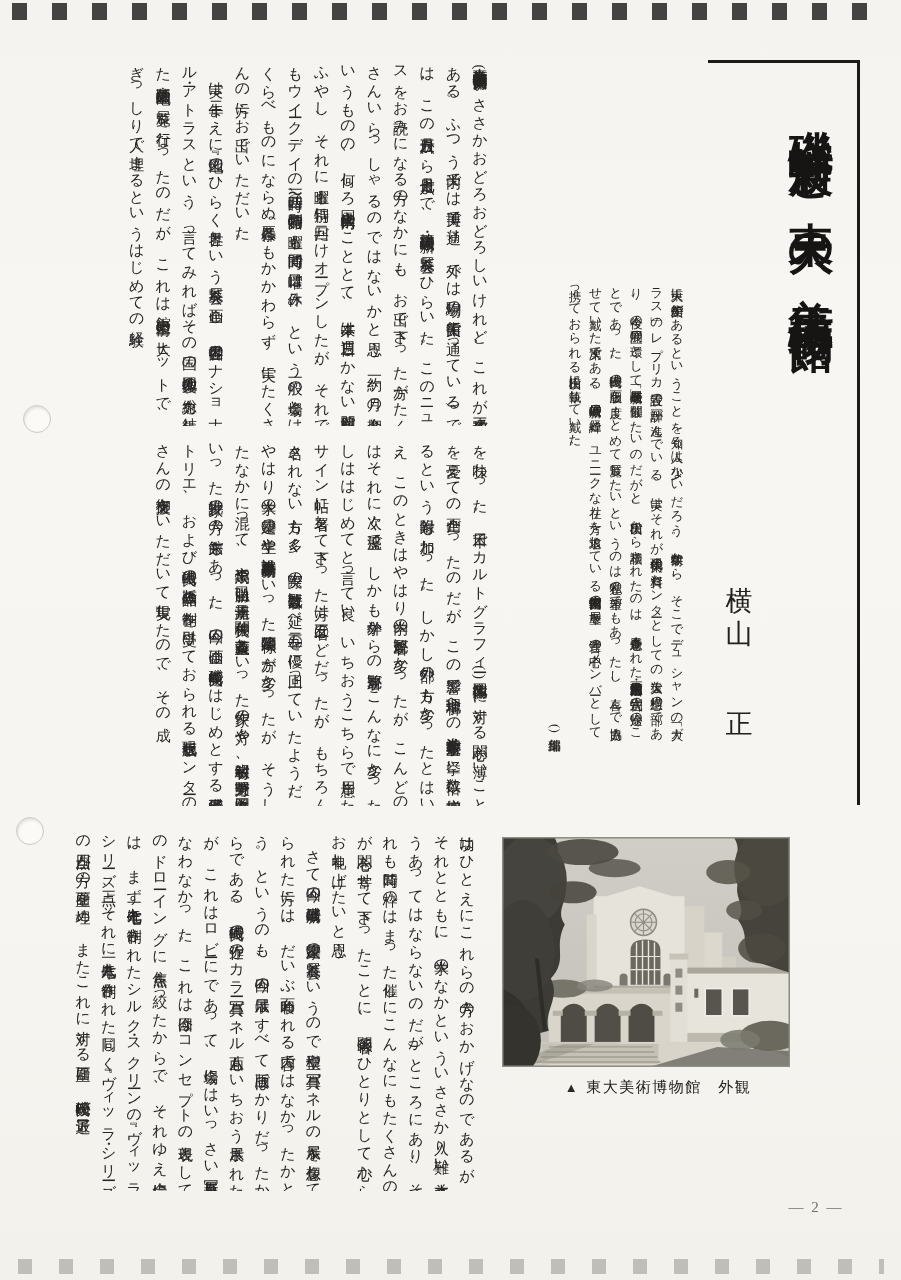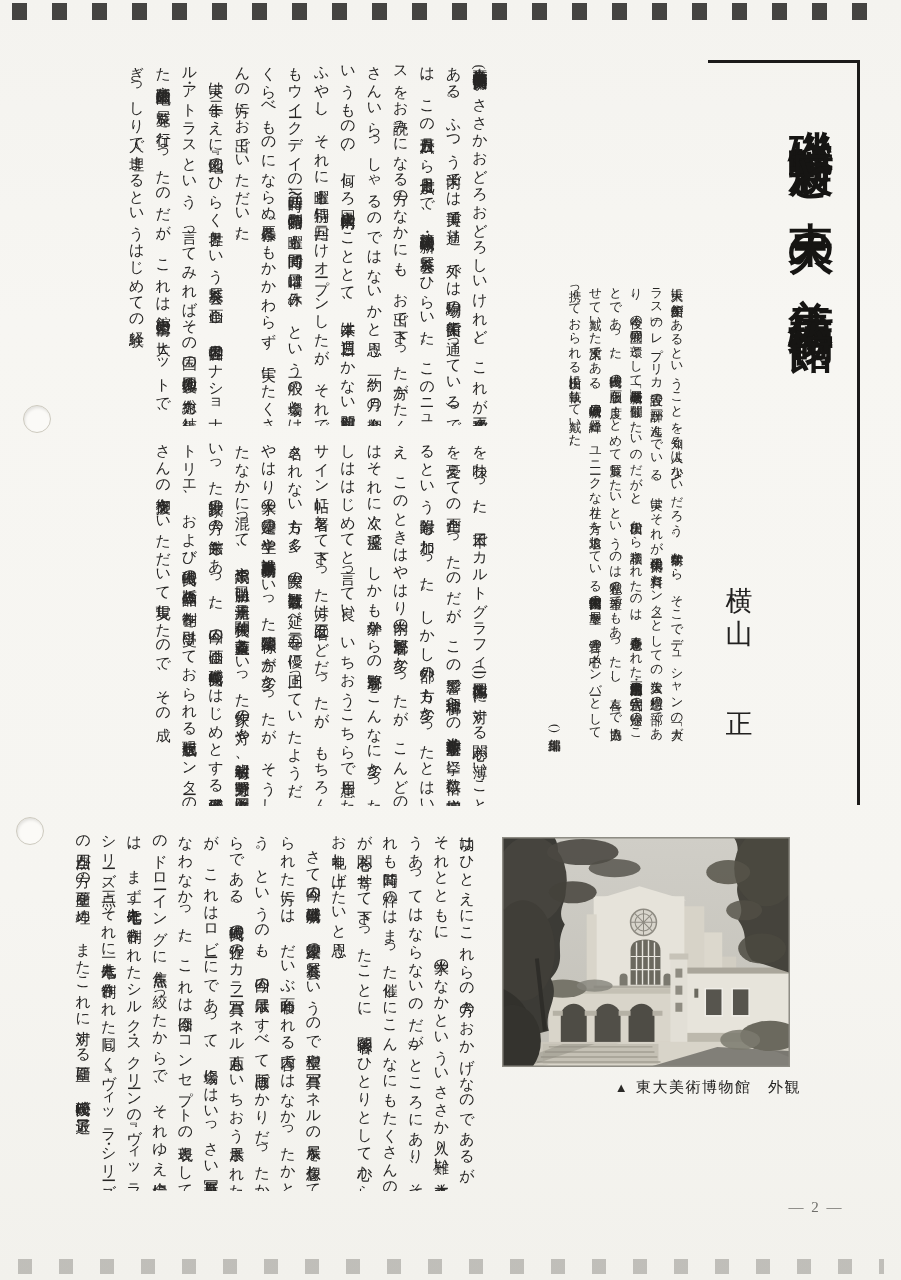--- a/index.html
+++ b/index.html
@@ -65,21 +65,21 @@
   .indent { text-indent:1em; }
 
   
   .photo {
     position:absolute; left:503px; top:838px; width:286px; height:228px; margin:0;
     outline:1px solid #8e8c84; background:#c6c4bd;
   }
   .photo svg { display:block; width:100%; height:100%; }
   .caption {
     position:absolute; left:515px; top:1078px; width:286px;
-    text-align:right; font-size:15px; letter-spacing:1.5px; color:#232221;
+    text-align:center; font-size:15px; letter-spacing:1.5px; color:#232221;
   }
   .caption .tri { font-size:13px; margin-right:7px; color:#2a2927; }
 
   .page-number {
     position:absolute; left:771px; top:1199px; width:90px;
     text-align:center; font-size:15px; letter-spacing:2px; color:#6f6e6a;
   }
 </style>
 </head>
 <body>

